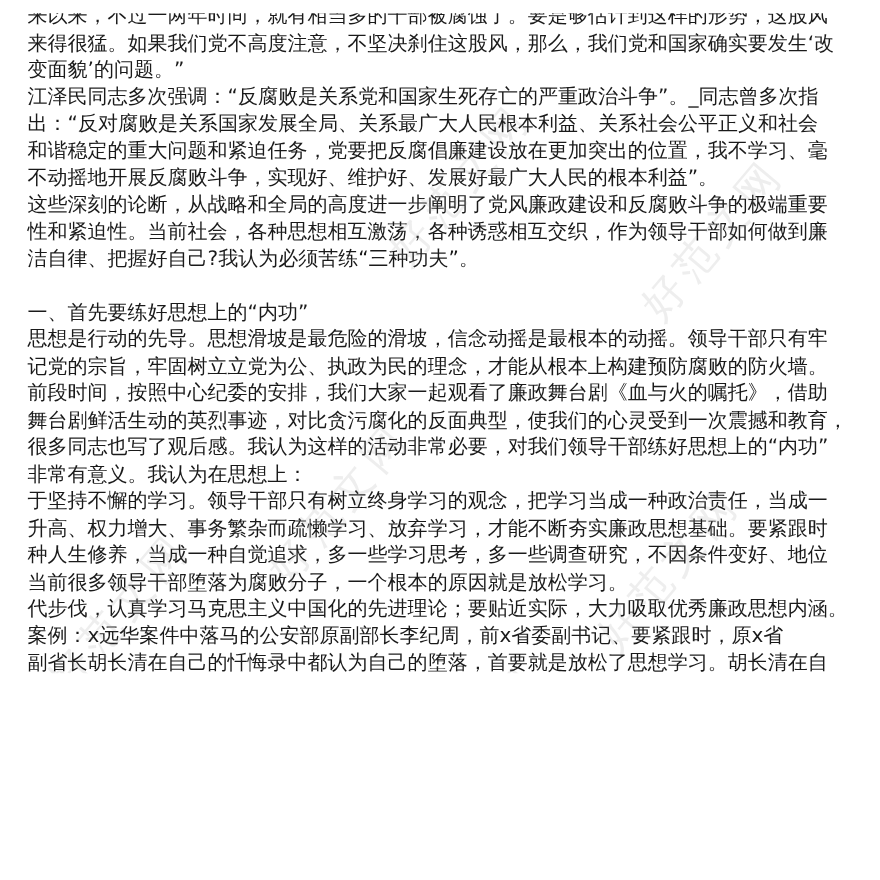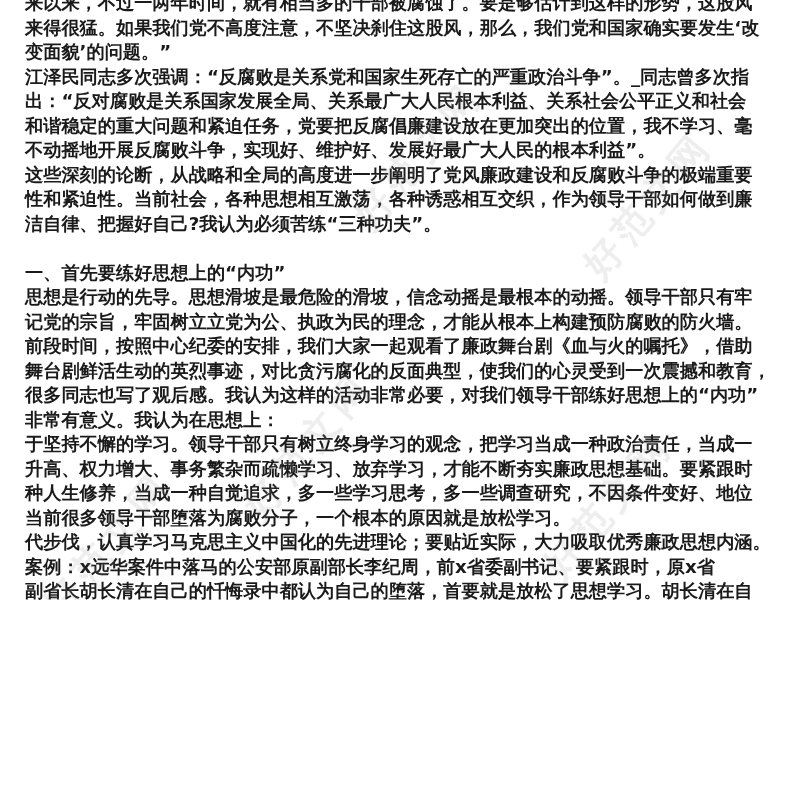--- a/index.html
+++ b/index.html
@@ -10,26 +10,25 @@
   body {
     width: 800px;
     height: 800px;
     overflow: hidden;
     position: relative;
     font-family: "DejaVu Sans", "Liberation Sans", sans-serif;
   }
   .page {
     position: absolute;
     left: 0;
-    top: 0;
+    top: 12px;
     width: 800px;
     height: 600px;
     overflow: hidden;
     background: #ffffff;
-    font-weight: bold;
   }
   .text-block {
     position: absolute;
     left: 25px;
     top: -9px;
     width: 752px;
     color: #1a1a1a;
     font-size: 18.2px;
     line-height: 24.5px;
     letter-spacing: 0px;

